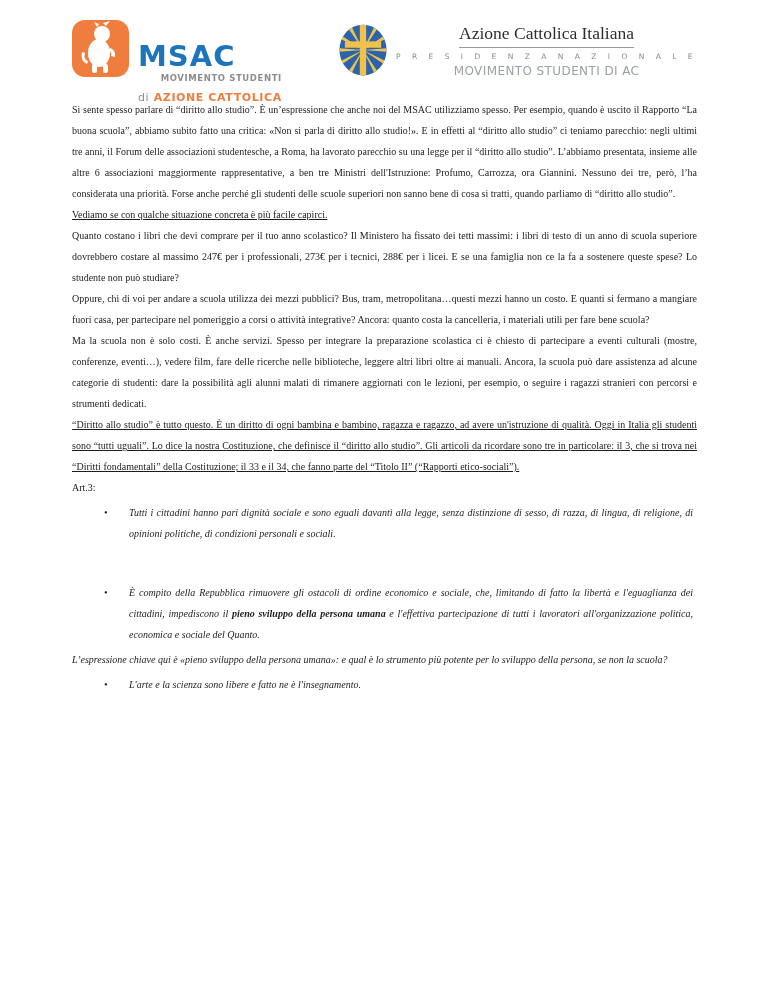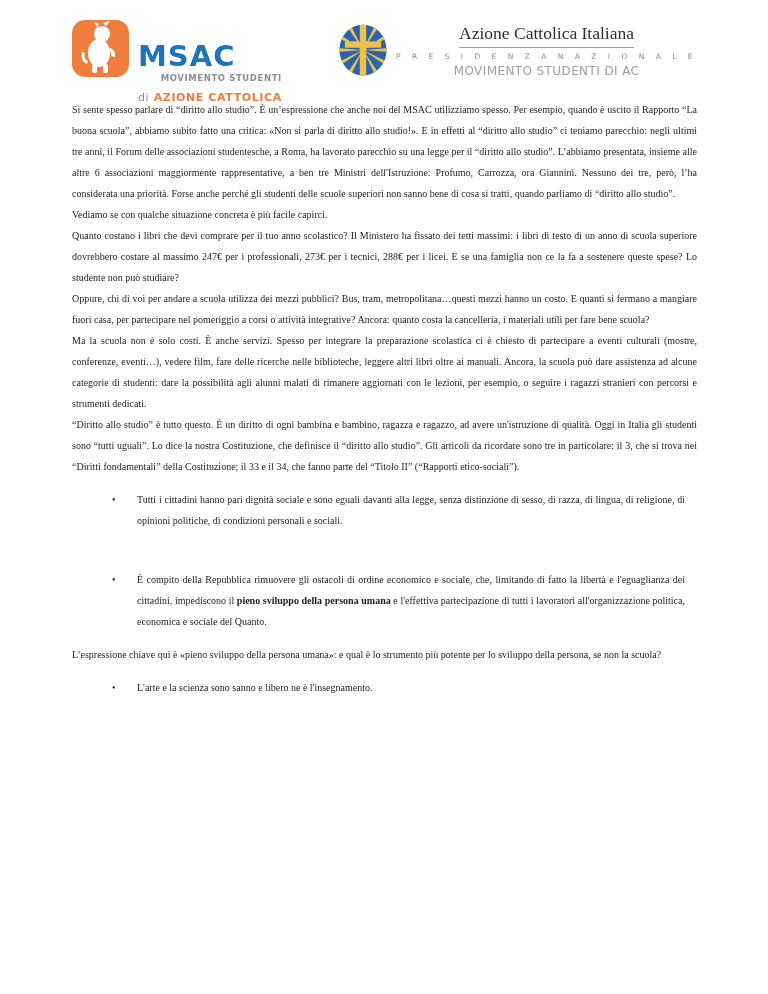--- a/index.html
+++ b/index.html
@@ -25,26 +25,26 @@
   .aci-sub2{font-family:"DejaVu Sans",sans-serif;font-size:12px;color:#9aa0a6;letter-spacing:.4px;margin-top:3px;white-space:nowrap;}
 
   
   .doc-title{text-align:center;font-family:"DejaVu Sans",sans-serif;font-weight:800;font-size:20.5px;letter-spacing:2.5px;color:#000;margin:18px 0 0 0;}
 
   
   .doc-body{margin-top:15px;font-size:10px;line-height:21px;text-align:justify;}
   .doc-body p{margin:0;}
   .mt1{margin-top:19px;}
   .mt2{margin-top:38px;}
-  .mt17{margin-top:17px;}
+  .mt17{margin-top:17px;text-decoration:underline;}
   .mt32{margin-top:32px;}
-  ul.bullets{margin:12px;padding:0 0 0 28px;list-style:none;}
+  ul.bullets{margin:4px;padding:0 0 0 28px;list-style:none;font-style:italic;}
   li.bullet{position:relative;padding-left:25px;text-align:justify;}
   li.bullet::before{content:"\2022";position:absolute;left:0;top:0;}
-  .italic-note{}
+  .italic-note{font-style:italic;}
   .b{font-weight:bold;}
 </style>
 </head>
 <body>
 
 <div class="page">
 
   <div class="logos">
 
     <div class="msac">
@@ -113,26 +113,27 @@
 
     <p>Si sente spesso parlare di “diritto allo studio”. È un’espressione che anche noi del MSAC utilizziamo spesso. Per esempio, quando è uscito il Rapporto “La buona scuola”, abbiamo subito fatto una critica: «Non si parla di diritto allo studio!». E in effetti al “diritto allo studio” ci teniamo parecchio: negli ultimi tre anni, il Forum delle associazioni studentesche, a Roma, ha lavorato parecchio su una legge per il “diritto allo studio”. L’abbiamo presentata, insieme alle altre 6 associazioni maggiormente rappresentative, a ben tre Ministri dell'Istruzione: Profumo, Carrozza, ora Giannini. Nessuno dei tre, però, l’ha considerata una priorità. Forse anche perché gli studenti delle scuole superiori non sanno bene di cosa si tratti, quando parliamo di “diritto allo studio”.</p>
 
     <p class="mt17">Vediamo se con qualche situazione concreta è più facile capirci.</p>
     <p>Quanto costano i libri che devi comprare per il tuo anno scolastico? Il Ministero ha fissato dei tetti massimi: i libri di testo di un anno di scuola superiore dovrebbero costare al massimo 247€ per i professionali, 273€ per i tecnici, 288€ per i licei. E se una famiglia non ce la fa a sostenere queste spese? Lo studente non può studiare?</p>
     <p>Oppure, chi di voi per andare a scuola utilizza dei mezzi pubblici? Bus, tram, metropolitana…questi mezzi hanno un costo. E quanti si fermano a mangiare fuori casa, per partecipare nel pomeriggio a corsi o attività integrative? Ancora: quanto costa la cancelleria, i materiali utili per fare bene scuola?</p>
     <p>Ma la scuola non è solo costi. È anche servizi. Spesso per integrare la preparazione scolastica ci è chiesto di partecipare a eventi culturali (mostre, conferenze, eventi…), vedere film, fare delle ricerche nelle biblioteche, leggere altri libri oltre ai manuali. Ancora, la scuola può dare assistenza ad alcune categorie di studenti: dare la possibilità agli alunni malati di rimanere aggiornati con le lezioni, per esempio, o seguire i ragazzi stranieri con percorsi e strumenti dedicati.</p>
 
     <p class="mt17">“Diritto allo studio” è tutto questo. È un diritto di ogni bambina e bambino, ragazza e ragazzo, ad avere un'istruzione di qualità. Oggi in Italia gli studenti sono “tutti uguali”. Lo dice la nostra Costituzione, che definisce il “diritto allo studio”. Gli articoli da ricordare sono tre in particolare: il 3, che si trova nei “Diritti fondamentali” della Costituzione; il 33 e il 34, che fanno parte del “Titolo II” (“Rapporti etico-sociali”).</p>
 
+    <p class="mt1">Art.3:</p>
     <ul class="bullets">
       <li class="bullet">Tutti i cittadini hanno pari dignità sociale e sono eguali davanti alla legge, senza distinzione di sesso, di razza, di lingua, di religione, di opinioni politiche, di condizioni personali e sociali.</li>
       <li class="bullet mt2"><span>È compito della Repubblica rimuovere gli ostacoli di ordine economico e sociale, che, limitando di fatto la libertà e l'eguaglianza dei cittadini, impediscono il </span><span class="b">pieno sviluppo della persona umana</span><span> e l'effettiva partecipazione di tutti i lavoratori all'organizzazione politica, economica e sociale del Quanto.</span></li>
     </ul>
 
     <p class="italic-note mt32">L’espressione chiave qui è «pieno sviluppo della persona umana»: e qual è lo strumento più potente per lo sviluppo della persona, se non la scuola?</p>
 
     <ul class="bullets">
-      <li class="bullet">L'arte e la scienza sono sanno e libero ne è l'insegnamento.</li>
+      <li class="bullet">L'arte e la scienza sono libere e fatto ne è l'insegnamento.</li>
     </ul>
 
   </div>
 
 </div>
 
 </body></html>

